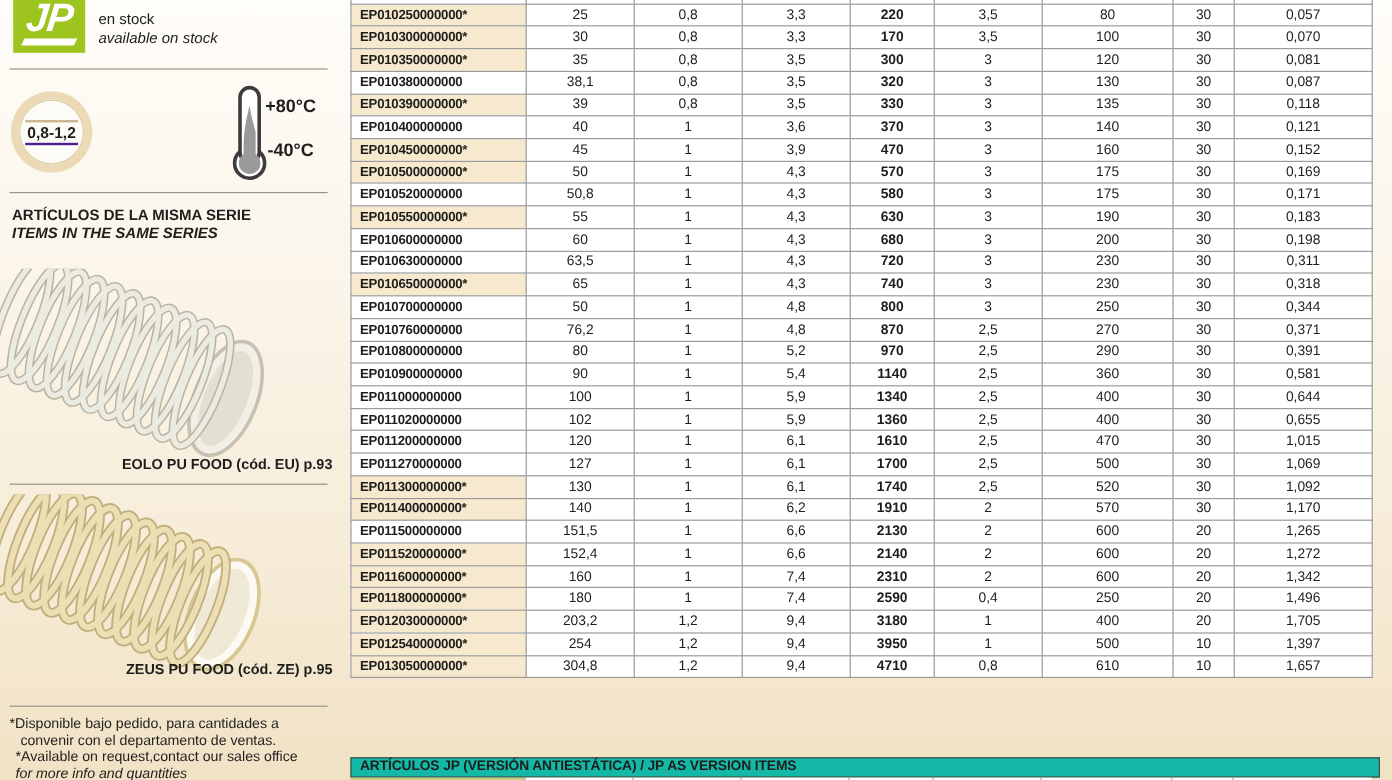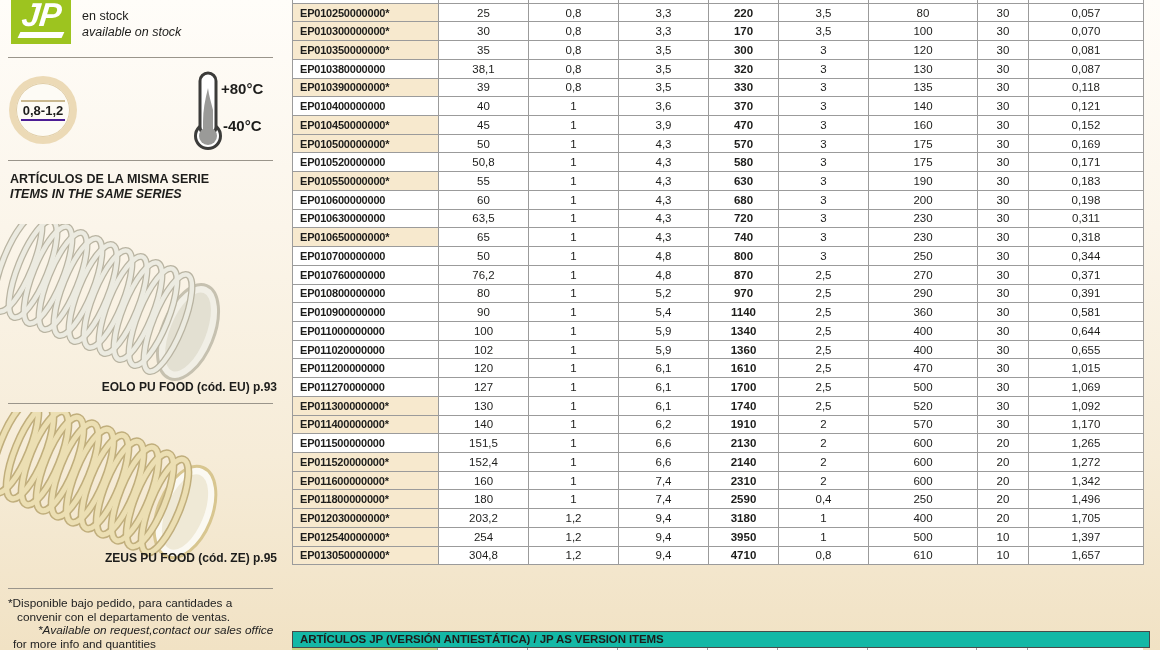--- a/index.html
+++ b/index.html
@@ -31,22 +31,22 @@
   .temp-max{left:221px;top:80px;font-size:15px;font-weight:bold;}
   .temp-min{left:223px;top:117px;font-size:15px;font-weight:bold;}
 
   .series-title{left:10px;top:172px;font-size:12.5px;font-weight:bold;line-height:15px;}
   .series-title .it{font-style:italic;}
 
   .hose-caption{left:5px;width:272px;text-align:right;font-size:12px;font-weight:bold;}
 
   .footnote{left:8px;top:597px;font-size:11.8px;line-height:13.5px;color:#222;}
   .footnote .l2{padding-left:9px;}
-  .footnote .l3{padding-left:5px;font-style:italic;margin-left:25px;}
-  .footnote .l4{padding-left:5px;}
+  .footnote .l3{padding-left:5px;}
+  .footnote .l4{padding-left:5px;font-style:italic;}
 
   
   .spec-table{left:292px;top:-16px;border-collapse:collapse;table-layout:fixed;
     width:851px;background:#fff;border:1px solid #6f6f6f;}
   .spec-table td{border:1px solid #9b9b9b;font-size:11.5px;text-align:center;
     padding:0;height:17.72px;white-space:nowrap;overflow:hidden;color:#1d1d1b;}
   .spec-table tr{height:14px;}
   .spec-table tr.sliver{height:17px;}
   .spec-table td.code{text-align:left;padding-left:7px;font-weight:bold;font-size:11px;
     letter-spacing:-0.2px;}

